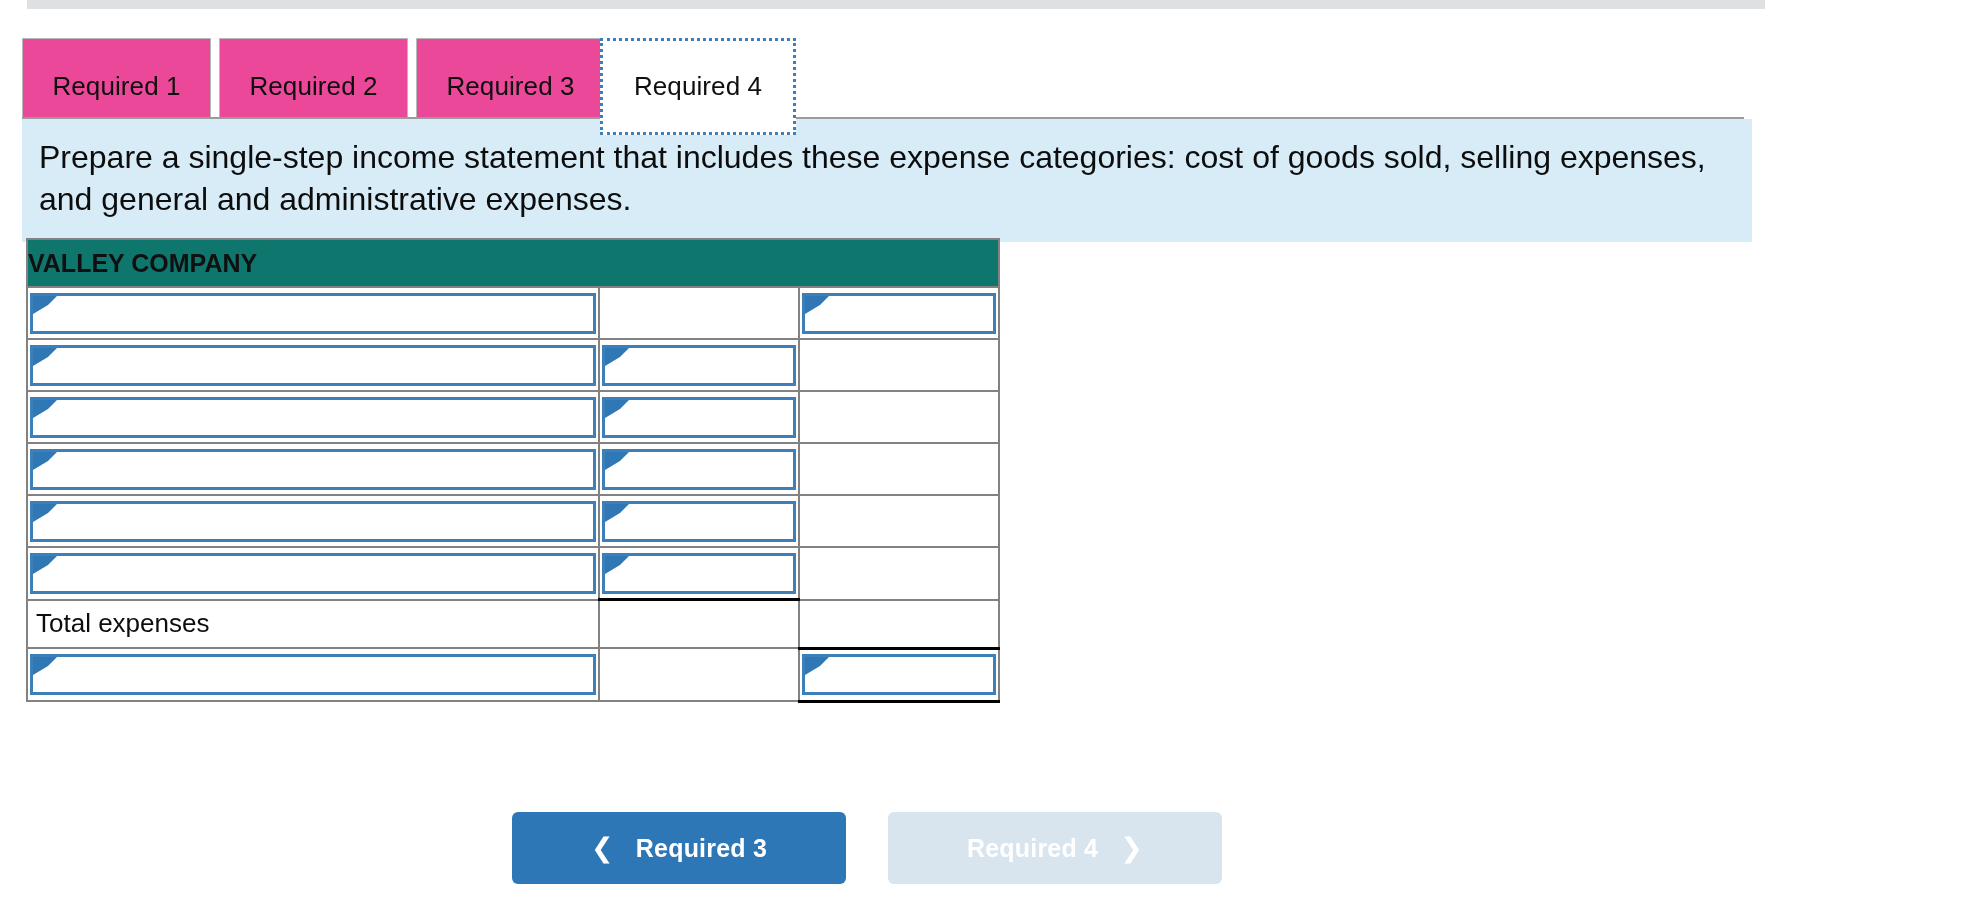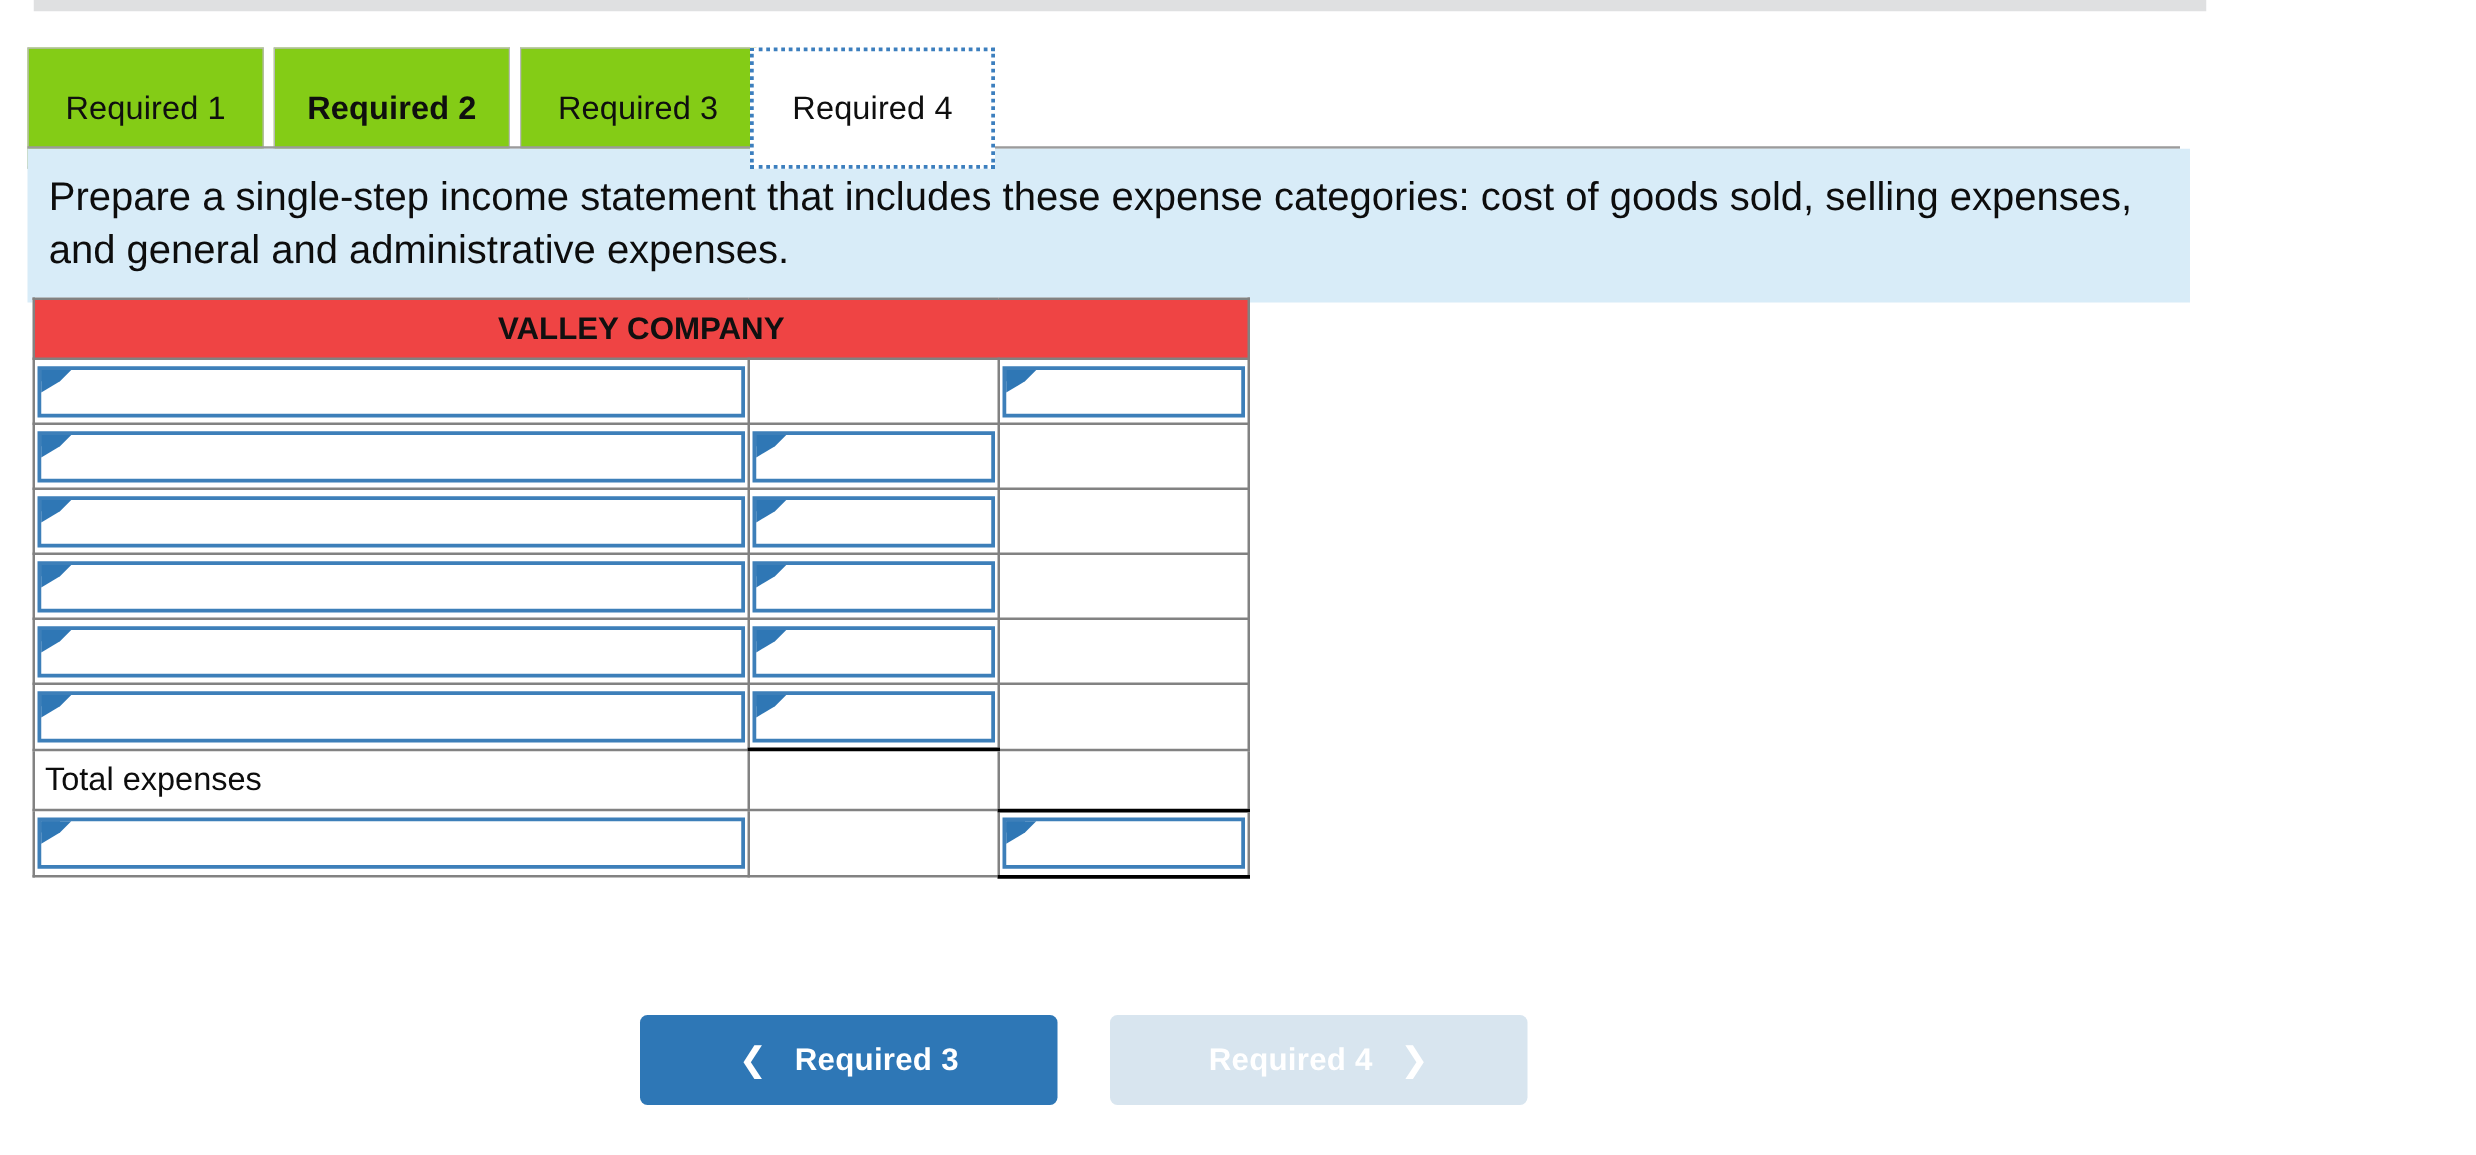--- a/index.html
+++ b/index.html
@@ -44,21 +44,21 @@
     background: #9b9b9b;
   }
   .tab {
     position: absolute;
     top: 20px;
     height: 97px;
     box-sizing: border-box;
     display: flex;
     align-items: center;
     justify-content: center;
-    background: #84cc16;
+    background: #ec4899;
     border: 1px solid #b9b9b9;
     border-bottom: 2px solid #9b9b9b;
     font-size: 26px;
     color: #0f0f0f;
     letter-spacing: 0.1px;
     cursor: pointer;
     user-select: none;
   }
   .tab.active {
     background: #ffffff;
@@ -95,22 +95,22 @@
     border: 2px solid #828282;
     padding: 0;
     height: 46px;
     vertical-align: middle;
   }
   .col-desc  { width: 572px; }
   .col-sub   { width: 200px; }
   .col-total { width: 200px; }
 
   .hdr {
-    background: #ef4444;
-    text-align: center;
+    background: #0f766e;
+    text-align: left;
     font-weight: bold;
     font-size: 25px;
     color: #101010;
     height: 46px;
   }
 
   .lbl {
     font-size: 26px;
     color: #0d0d0d;
     padding-left: 8px;
@@ -208,21 +208,21 @@
 </style>
 </head>
 <body>
 
 <div class="top-strip"></div>
 
 <div class="tabbar" id="tabbar">
     <div class="tab" style="left: 22px; width: 189px;">
       <span>Required 1</span>
     </div>
-    <div class="tab" style="left: 219px; width: 189px; font-weight: bold;">
+    <div class="tab" style="left: 219px; width: 189px;">
       <span>Required 2</span>
     </div>
     <div class="tab" style="left: 416px; width: 189px;">
       <span>Required 3</span>
     </div>
     <div class="tab active" style="left: 600px; width: 196px;">
       <span>Required 4</span>
     </div>
   </div>
 <div class="tabbar-underline"></div>

